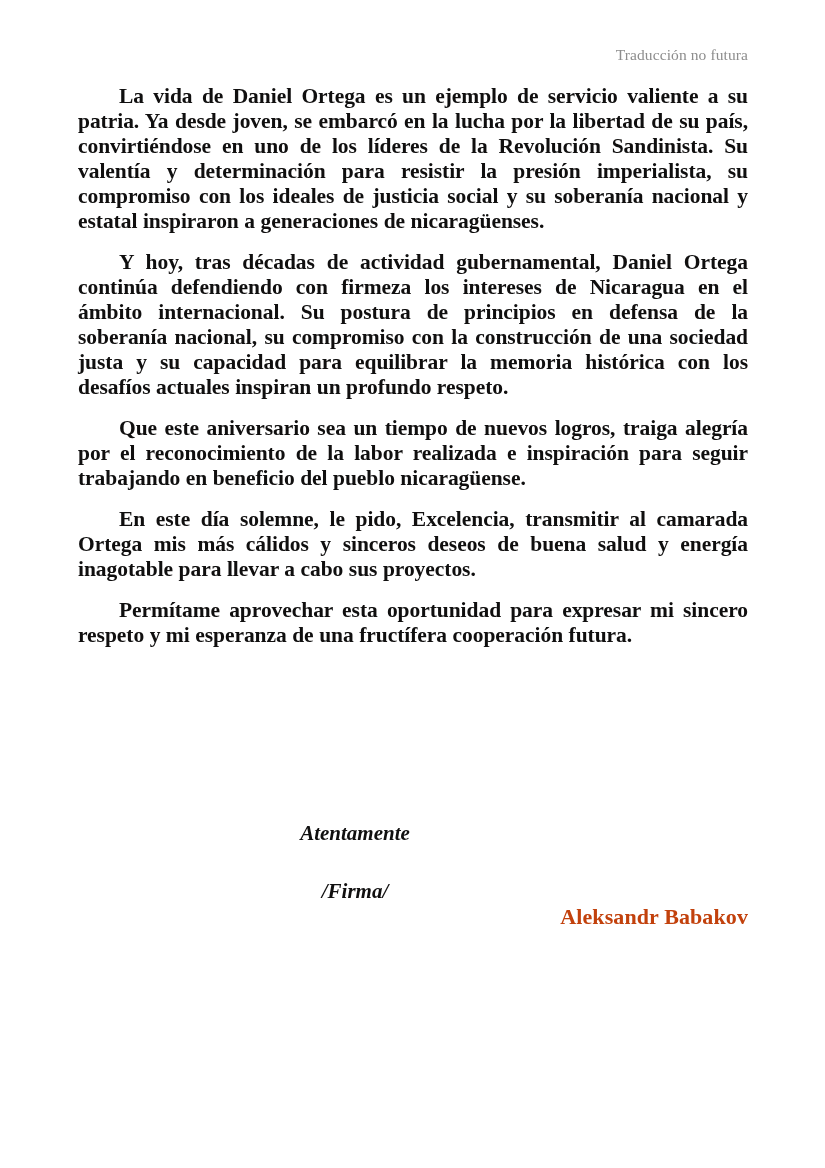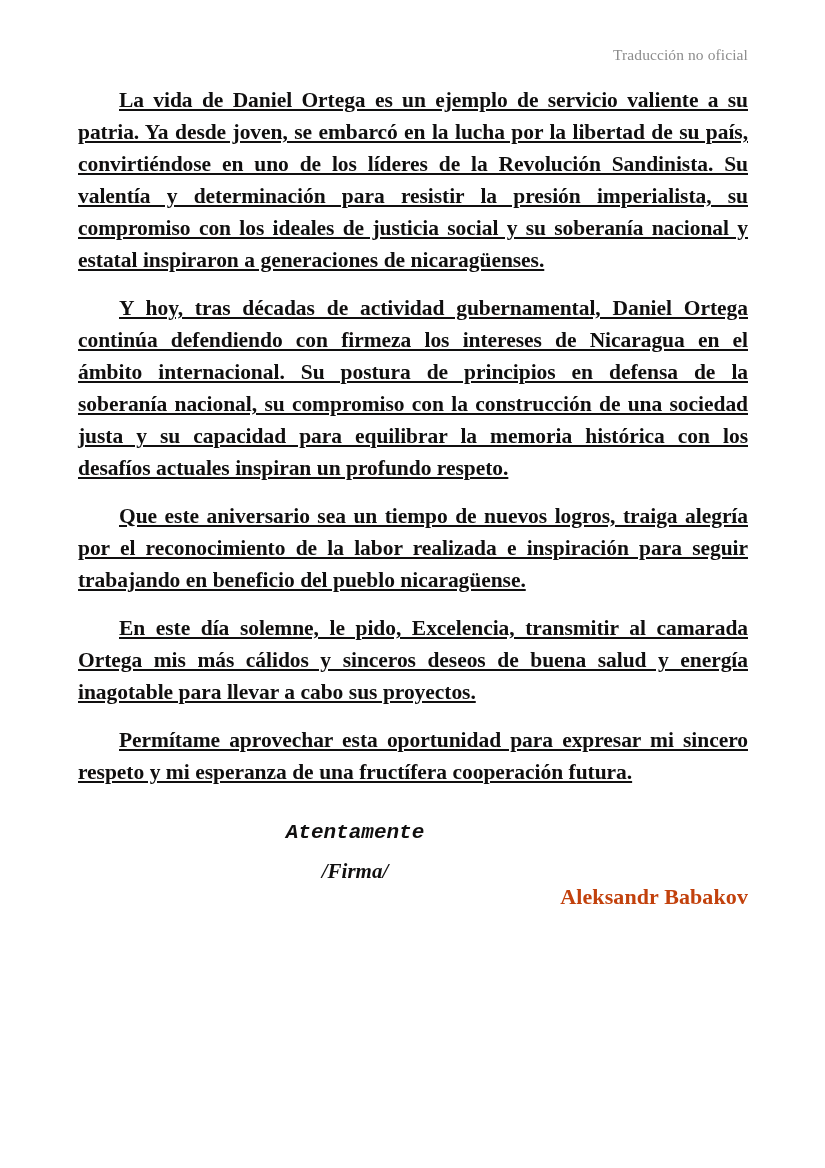--- a/index.html
+++ b/index.html
@@ -35,26 +35,25 @@
     top: 84px;
     left: 78px;
     width: 670px;
   }
   .para {
     margin: 0 0 16px 0;
     text-align: justify;
     text-justify: inter-word;
     text-indent: 41px;
     font-size: 21.5px;
-    line-height: 32px;
+    line-height: 25px;
     font-weight: bold;
     color: #100f0f;
     letter-spacing: -0.05px;
     word-spacing: 0.2px;
-    text-decoration: underline;
   }
   .para:last-child {
     margin-bottom: 15px;
   }
   .sign-block {
     position: absolute;
     top: 820px;
     left: 78px;
     width: 670px;
   }
@@ -62,38 +61,37 @@
     width: 710px;
     margin-left: -78px;
     text-align: center;
     font-size: 21px;
     font-weight: bold;
     font-style: italic;
     color: #100f0f;
     line-height: 26px;
   }
   .sign-closing {
-    margin-bottom: 12px;
-    font-family: Liberation Mono, monospace;
+    margin-bottom: 32px;
   }
   .sign-name {
     width: 670px;
     text-align: right;
     font-size: 22px;
     font-weight: bold;
     color: #c2410c;
     letter-spacing: 0.1px;
   }
 </style>
 </head>
 <body>
 
 <div id="page">
 
-  <div class="header-note">Traducción no oficial</div>
+  <div class="header-note">Traducción no futura</div>
 
   <div class="body-block">
     <p class="para">La vida de Daniel Ortega es un ejemplo de servicio valiente a su patria. Ya desde joven, se embarcó en la lucha por la libertad de su país, convirtiéndose en uno de los líderes de la Revolución Sandinista. Su valentía y determinación para resistir la presión imperialista, su compromiso con los ideales de justicia social y su soberanía nacional y estatal inspiraron a generaciones de nicaragüenses.</p>
     <p class="para">Y hoy, tras décadas de actividad gubernamental, Daniel Ortega continúa defendiendo con firmeza los intereses de Nicaragua en el ámbito internacional. Su postura de principios en defensa de la soberanía nacional, su compromiso con la construcción de una sociedad justa y su capacidad para equilibrar la memoria histórica con los desafíos actuales inspiran un profundo respeto.</p>
     <p class="para">Que este aniversario sea un tiempo de nuevos logros, traiga alegría por el reconocimiento de la labor realizada e inspiración para seguir trabajando en beneficio del pueblo nicaragüense.</p>
     <p class="para">En este día solemne, le pido, Excelencia, transmitir al camarada Ortega mis más cálidos y sinceros deseos de buena salud y energía inagotable para llevar a cabo sus proyectos.</p>
     <p class="para">Permítame aprovechar esta oportunidad para expresar mi sincero respeto y mi esperanza de una fructífera cooperación futura.</p>
   </div>
 
   <div class="sign-block">

